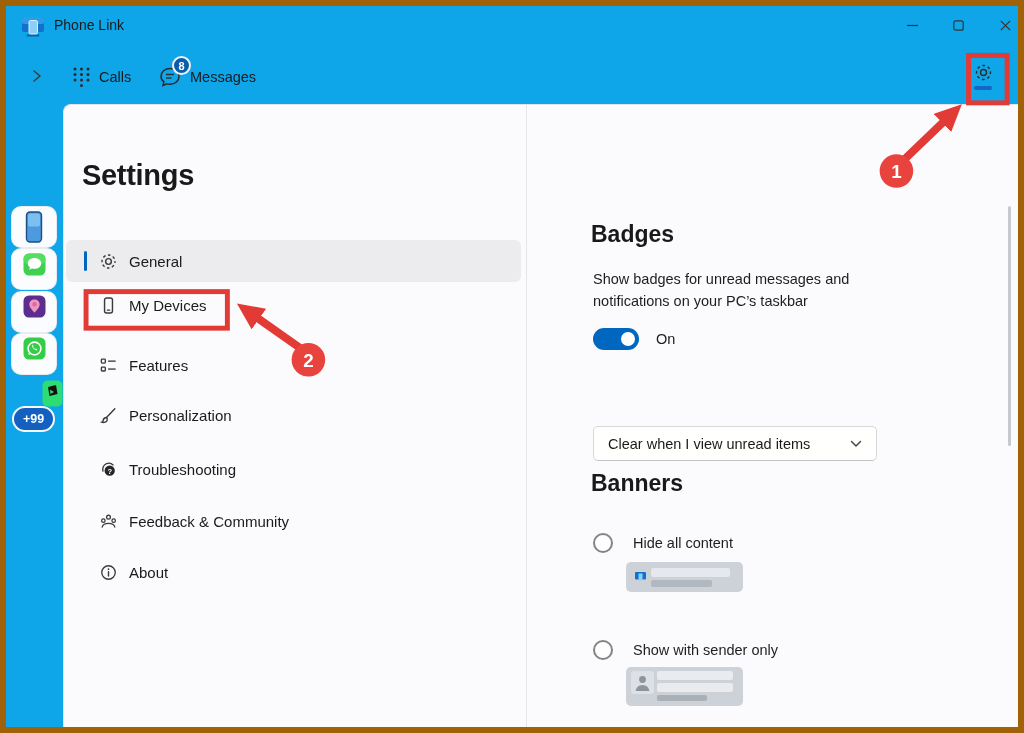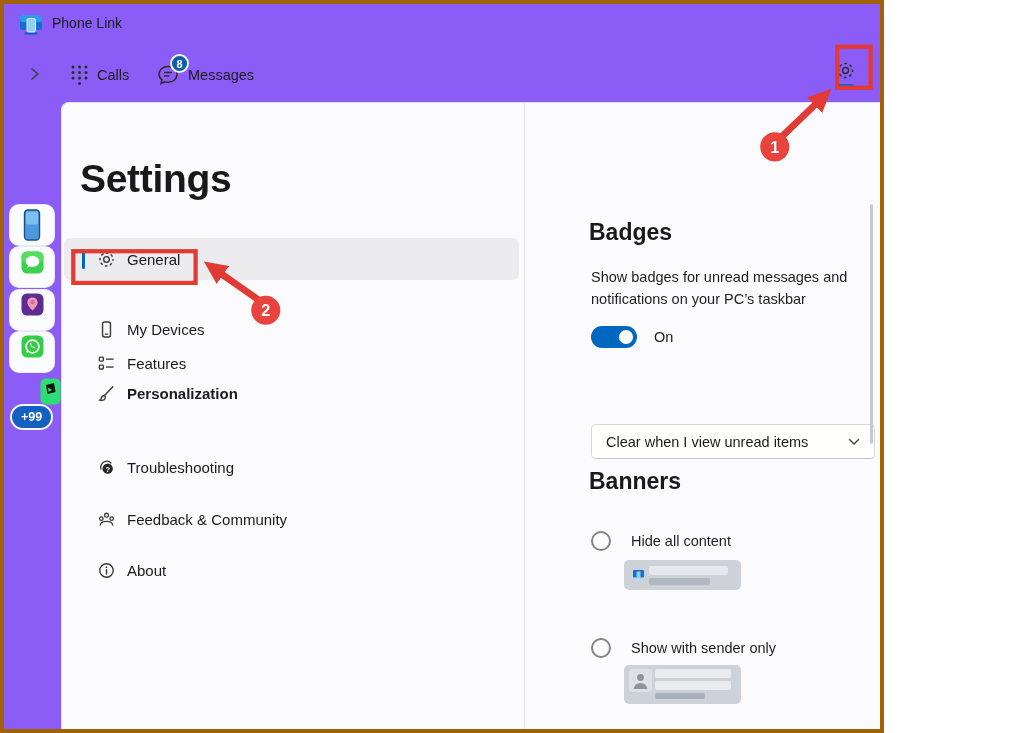--- a/index.html
+++ b/index.html
@@ -1,20 +1,20 @@
 <!DOCTYPE html>
 <html><head>
 <meta charset="utf-8">
 <style>
   * { margin:0; padding:0; box-sizing:border-box; }
   html,body { width:1024px; height:733px; }
   body { font-family:"Liberation Sans", sans-serif; background:#fff; }
   .window {
-    position:relative; width:884px; height:733px;
-    background:#8b5cf6; border:4px solid #a16207; overflow:hidden;
+    position:relative; width:1024px; height:733px;
+    background:#0ea5e9; border:6px solid #a16207; overflow:hidden;
   }
   
   .titlebar { position:absolute; left:0; top:0; width:100%; height:38px; }
   .app-logo { position:absolute; left:14px; top:7px; width:26px; height:26px; }
   .app-title { position:absolute; left:48px; top:11px; font-size:14px; color:#1b1b1b; }
   .win-btn { position:absolute; top:0; width:46px; height:38px; display:flex; align-items:center; justify-content:center; cursor:default; }
   .win-min { left:883px; } .win-max { left:929px; } .win-close { left:976px; }
   
   .toolbar { position:absolute; left:0; top:44px; width:100%; height:54px; }
   .tb-chevron { position:absolute; left:16px; top:8px; width:28px; height:36px; display:flex; align-items:center; justify-content:center; }
@@ -39,21 +39,21 @@
     border:2px solid #f4f7fb;
   }
   
   .content-card {
     position:absolute; left:57px; top:98px; right:0; bottom:0;
     background:#fbfbfd; border:1px solid #e0e4ea; border-right:none; border-bottom:none;
     border-top-left-radius:8px;
   }
   .v-divider { position:absolute; left:520px; top:99px; bottom:0; width:1px; background:#e6e6e8; }
   
-  .sb-title { position:absolute; left:76px; top:153px; font-size:39px; font-weight:bold; color:#191919; letter-spacing:-0.3px; }
+  .sb-title { position:absolute; left:76px; top:153px; font-size:29px; font-weight:bold; color:#191919; letter-spacing:-0.3px; }
   .nav-item {
     position:absolute; left:60px; width:455px; height:42px; border-radius:6px;
     display:flex; align-items:center; cursor:default; color:#1b1b1b; font-size:15px;
   }
   .nav-item.selected { background:#ececee; }
   .accent-bar { position:absolute; left:18px; top:11px; width:3px; height:20px; border-radius:2px; background:#0067c0; display:none; }
   .nav-item.selected .accent-bar { display:block; }
   .nav-ic { position:absolute; left:33px; top:12px; width:19px; height:19px; }
   .nav-label { position:absolute; left:63px; }
   
@@ -196,39 +196,39 @@
 
   <div class="nav-item selected" style="top:234px;text-decoration:underline;">
     <div class="accent-bar"></div>
     <svg class="nav-ic" viewBox="0 0 24 24">
       <circle cx="12" cy="12" r="3.6" fill="none" stroke="#3a3a3a" stroke-width="1.8"></circle>
       <circle cx="12" cy="12" r="8.2" fill="none" stroke="#3a3a3a" stroke-width="1.8" stroke-dasharray="3.3 3.1" stroke-dashoffset="1.5"></circle>
     </svg>
     <span class="nav-label">General</span>
   </div>
 
-  <div class="nav-item" style="top:304px;text-align:right;">
+  <div class="nav-item" style="top:278px;text-align:right;">
     <svg class="nav-ic" viewBox="0 0 24 24">
       <rect x="7" y="2.5" width="10" height="19" rx="2.6" fill="none" stroke="#3a3a3a" stroke-width="1.8"></rect>
       <line x1="10.5" y1="17.8" x2="13.5" y2="17.8" stroke="#3a3a3a" stroke-width="1.8" stroke-linecap="round"></line>
     </svg>
     <span class="nav-label">My Devices</span>
   </div>
 
   <div class="nav-item" style="top:338px;">
     <svg class="nav-ic" viewBox="0 0 24 24">
       <rect x="3" y="4" width="5" height="5" rx="1" fill="none" stroke="#3a3a3a" stroke-width="1.7"></rect>
       <line x1="11.5" y1="6.5" x2="21" y2="6.5" stroke="#3a3a3a" stroke-width="1.7"></line>
       <rect x="3" y="14" width="5" height="5" rx="1" fill="none" stroke="#3a3a3a" stroke-width="1.7"></rect>
       <line x1="11.5" y1="16.5" x2="21" y2="16.5" stroke="#3a3a3a" stroke-width="1.7"></line>
     </svg>
     <span class="nav-label">Features</span>
   </div>
 
-  <div class="nav-item" style="top:368px;font-weight:bold;">
+  <div class="nav-item" style="top:388px;">
     <svg class="nav-ic" viewBox="0 0 24 24">
       <path d="M20 3.5 L9.5 14.5" stroke="#3a3a3a" stroke-width="1.8" stroke-linecap="round"></path>
       <path d="M9.5 14.5 c-2.4 0-4 1.4-4.3 4 -.1.9-.6 1.5-1.7 2 2.8 1 6-.2 6.8-2.5.4-1.2.2-2.5-.8-3.5Z" fill="none" stroke="#3a3a3a" stroke-width="1.7"></path>
     </svg>
     <span class="nav-label">Personalization</span>
   </div>
 
   <div class="nav-item" style="top:442px;">
     <svg class="nav-ic" viewBox="0 0 24 24">
       <path d="M5 14 c-1-3.5.6-7.8 4.5-9.4 3-1.2 6.3-.4 8.3 1.6" fill="none" stroke="#3a3a3a" stroke-width="1.7" stroke-linecap="round"></path>

